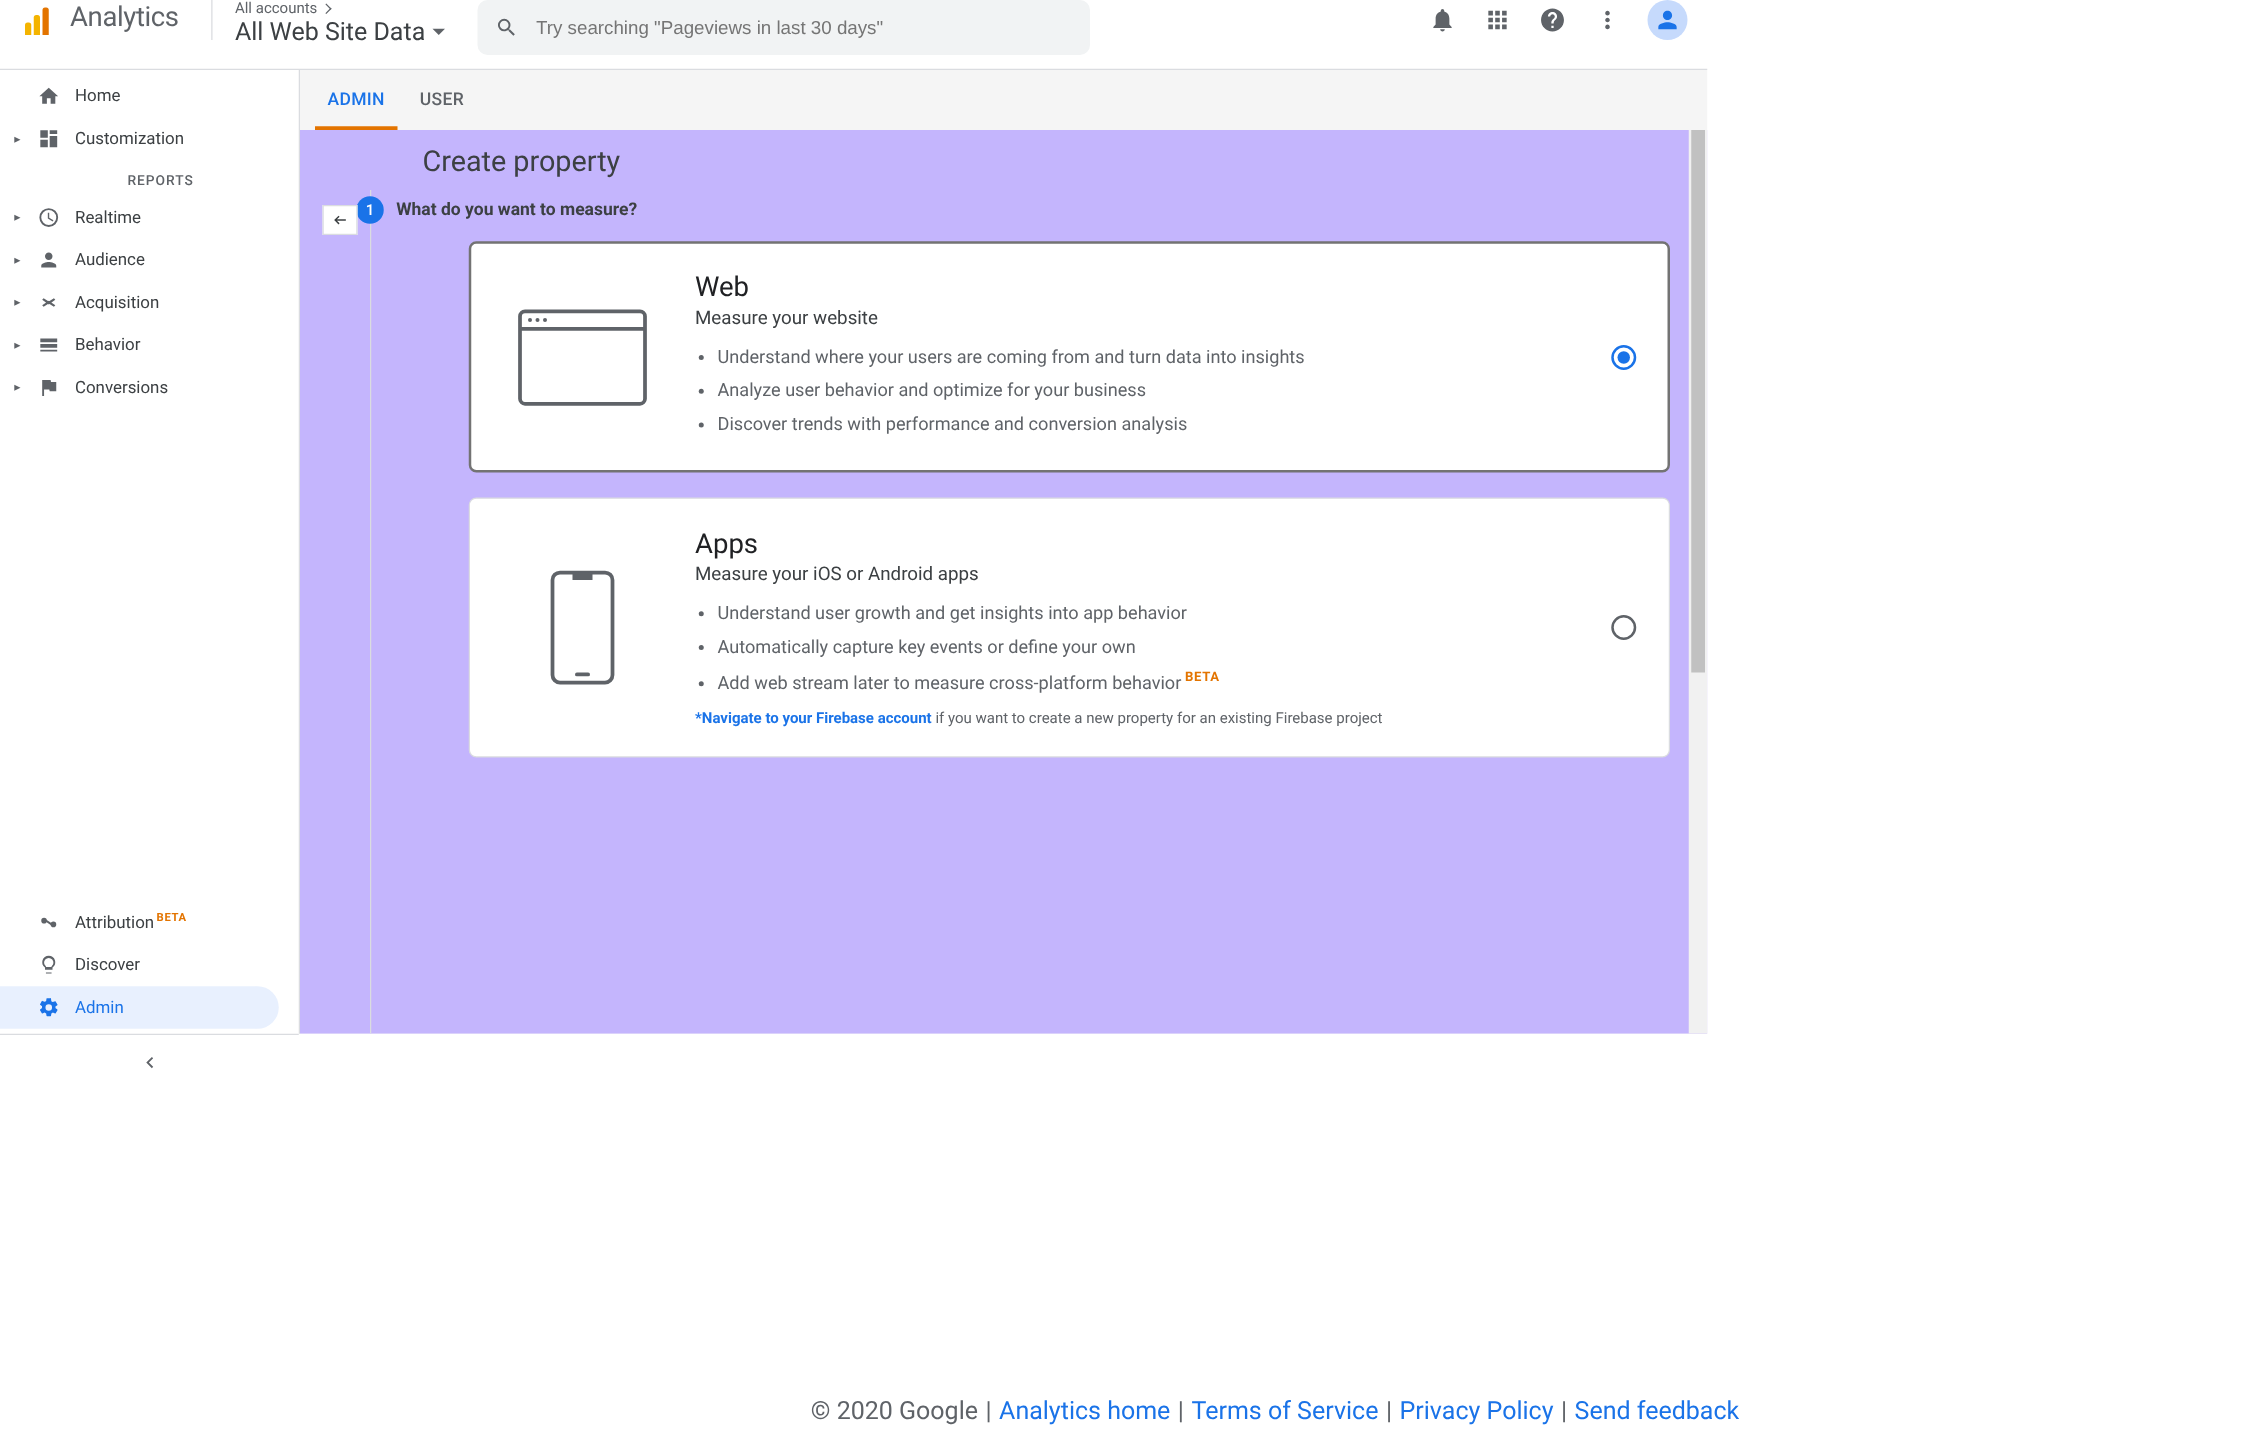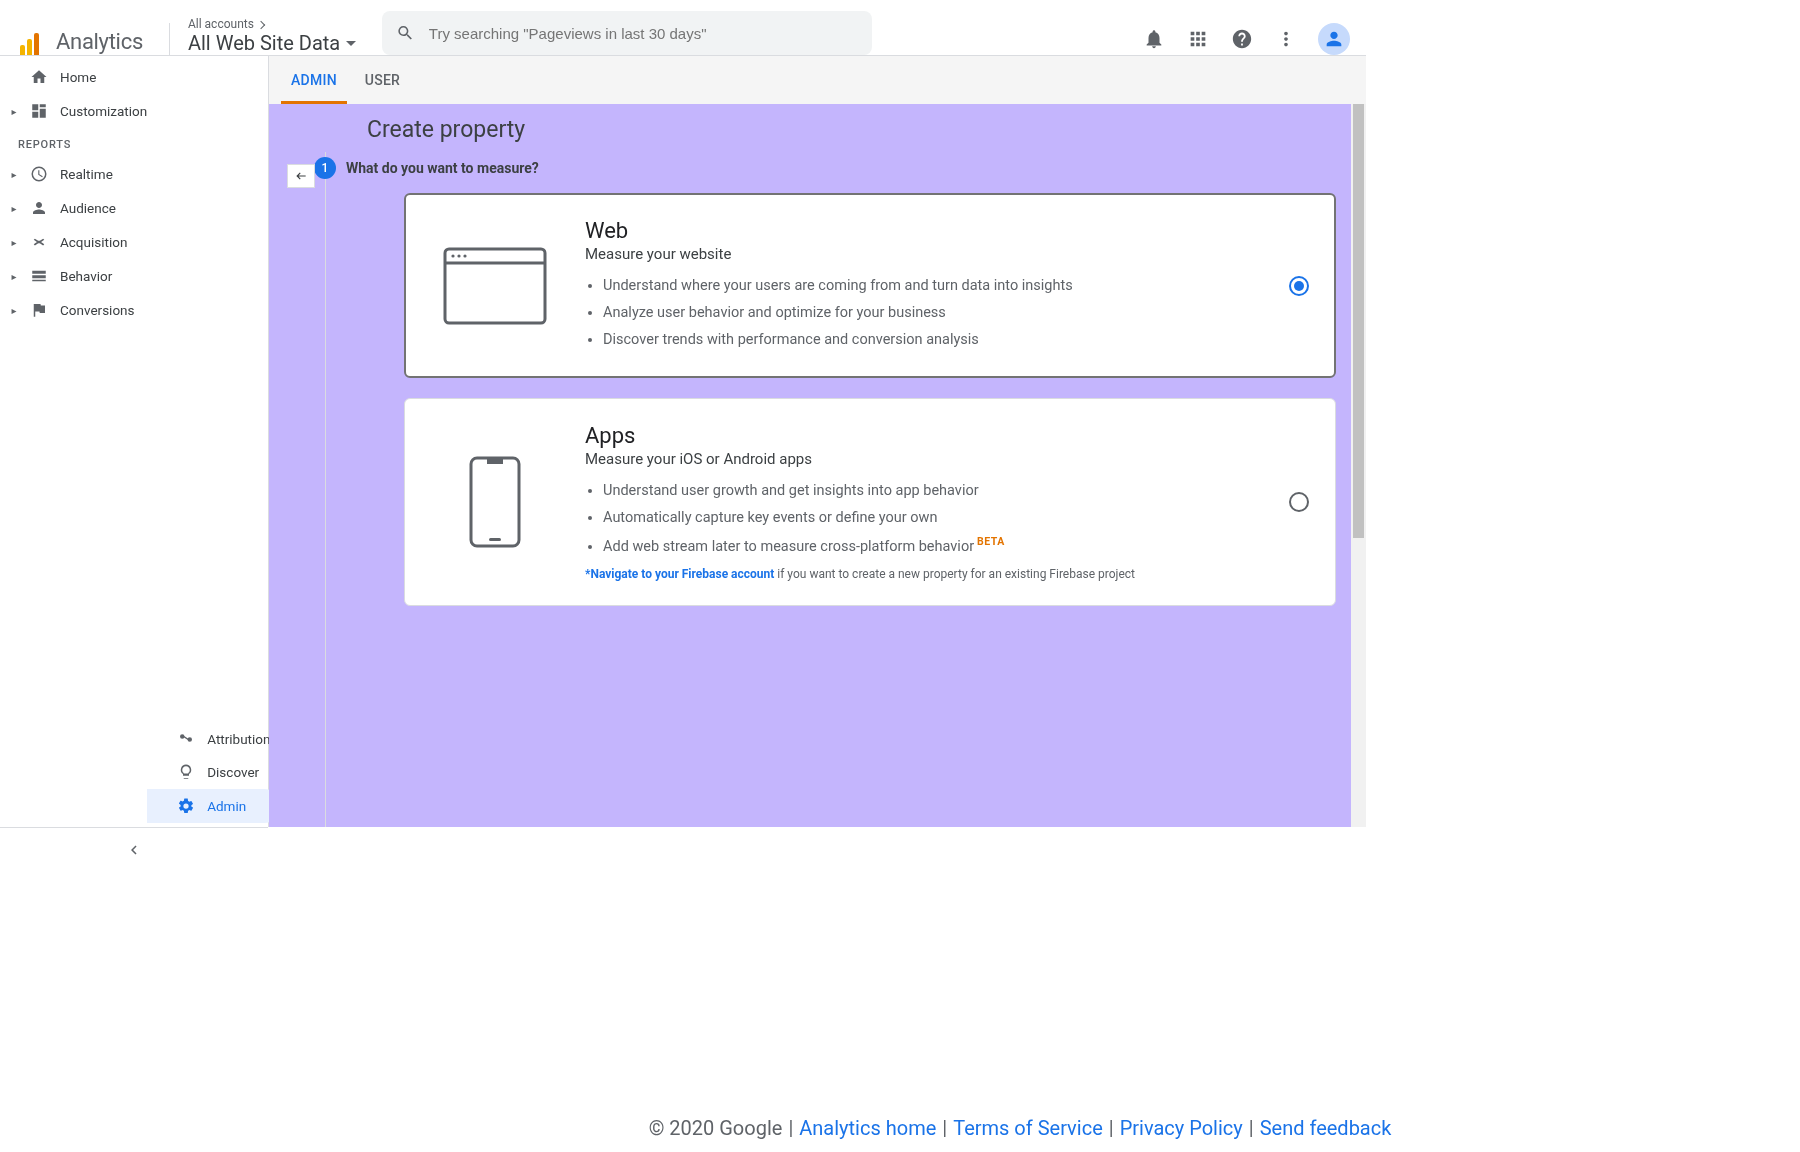--- a/index.html
+++ b/index.html
@@ -1,19 +1,19 @@
 <!DOCTYPE html>
 <html><head>
 <meta charset="utf-8">
 <style>
 * { box-sizing: border-box; margin: 0; padding: 0; }
 body { font-family: Roboto, Arial, sans-serif; color: #3c4043; background: #fff; width: 1366px; height: 875px; overflow: hidden; }
 
 
-.header { height: 56px; border-bottom: 1px solid #dadce0; display: flex; align-items: flex-end; padding: 0 12px; gap: 8px; }
+.header { height: 56px; border-bottom: 1px solid #dadce0; display: flex; align-items: flex-start; padding: 0 12px; gap: 8px; }
 .logo-wrap { display: flex; align-items: center; gap: 8px; padding: 0 8px; }
 .logo-icon { width: 28px; height: 28px; display:flex; align-items:flex-end; gap:2px; }
 .logo-icon .b1 { width:5px; height:10px; background:#f4b400; border-radius:2px 2px 0 0; }
 .logo-icon .b2 { width:5px; height:16px; background:#f4b400; border-radius:2px 2px 0 0; }
 .logo-icon .b3 { width:5px; height:22px; background:#e37400; border-radius:2px 2px 0 0; }
 .logo-text { font-size: 22px; color: #5f6368; font-weight: 400; letter-spacing: -0.3px; }
 .divider-v { width:1px; height:32px; background:#dadce0; margin: 0 10px; }
 .account-switch { display:flex; flex-direction:column; line-height:1.15; cursor:pointer; }
 .account-top { font-size:12px; color:#5f6368; display:flex; align-items:center; gap:4px; }
 .account-bottom { font-size:20px; color:#3c4043; display:flex; align-items:center; gap:6px; }
@@ -23,28 +23,28 @@
 .search-box svg { width:20px; height:20px; fill:#5f6368; }
 .search-input { border:none; background:none; outline:none; font-size:15px; color:#5f6368; width:100%; }
 .header-actions { margin-left:auto; display:flex; align-items:center; gap:20px; padding-right:4px; }
 .icon-btn { width:24px; height:24px; display:flex; align-items:center; justify-content:center; cursor:pointer; }
 .icon-btn svg { width:22px; height:22px; fill:#5f6368; }
 .avatar { width:32px; height:32px; border-radius:50%; background:#c6dafc; display:flex; align-items:center; justify-content:center; }
 .avatar svg { width:22px; height:22px; fill:#1a73e8; }
 
 
 .body { display:flex; height: calc(100% - 56px - 48px); }
-.sidebar { width:269px; border-right:1px solid #dadce0; display:flex; flex-direction:row; position:relative; background:#fff; }
+.sidebar { width:240px; border-right:1px solid #dadce0; display:flex; flex-direction:column; position:relative; background:#fff; }
 .nav-top { padding-top: 4px; }
 .nav-item { height:34px; display:flex; align-items:center; padding-left:10px; gap:10px; cursor:pointer; font-size:13.5px; color:#3c4043; }
 .nav-item .expand { width:8px; display:flex; justify-content:center; color:#5f6368; font-size:10px; }
 .nav-item .nav-icon { width:22px; display:flex; justify-content:center; }
 .nav-item .nav-icon svg { width:18px; height:18px; fill:#5f6368; }
 .nav-item.home .expand { visibility:hidden; }
-.section-header { font-size:11px; color:#5f6368; letter-spacing:0.8px; padding: 10px 0 6px 18px; font-weight:500; }
+.section-header { font-size:11px; color:#5f6368; letter-spacing:0.8px; padding: 10px 0 6px 18px; font-weight:500;text-align:center; }
 .nav-bottom { margin-top:auto; padding-bottom:4px; }
 .nav-item.active { background:#e8f0fe; color:#1a73e8; border-radius:0 22px 22px 0; margin-right:16px; }
 .nav-item.active .nav-icon svg { fill:#1a73e8; }
 .beta-sm { font-size:9px; color:#e37400; font-weight:700; vertical-align:super; margin-left:2px; letter-spacing:0.5px; }
 .sidebar-collapse { height:44px; border-top:1px solid #dadce0; display:flex; align-items:center; justify-content:center; cursor:pointer; position:absolute; bottom:-44px; left:0; right:0; background:#fff; }
 .sidebar-collapse svg { width:18px; height:18px; fill:#5f6368; }
 
 
 .main { flex:1; background:#f5f5f5; display:flex; flex-direction:column; position:relative; overflow:hidden; }
 .tabs { height:48px; display:flex; align-items:center; padding-left:22px; gap:28px; border-bottom:none; }

